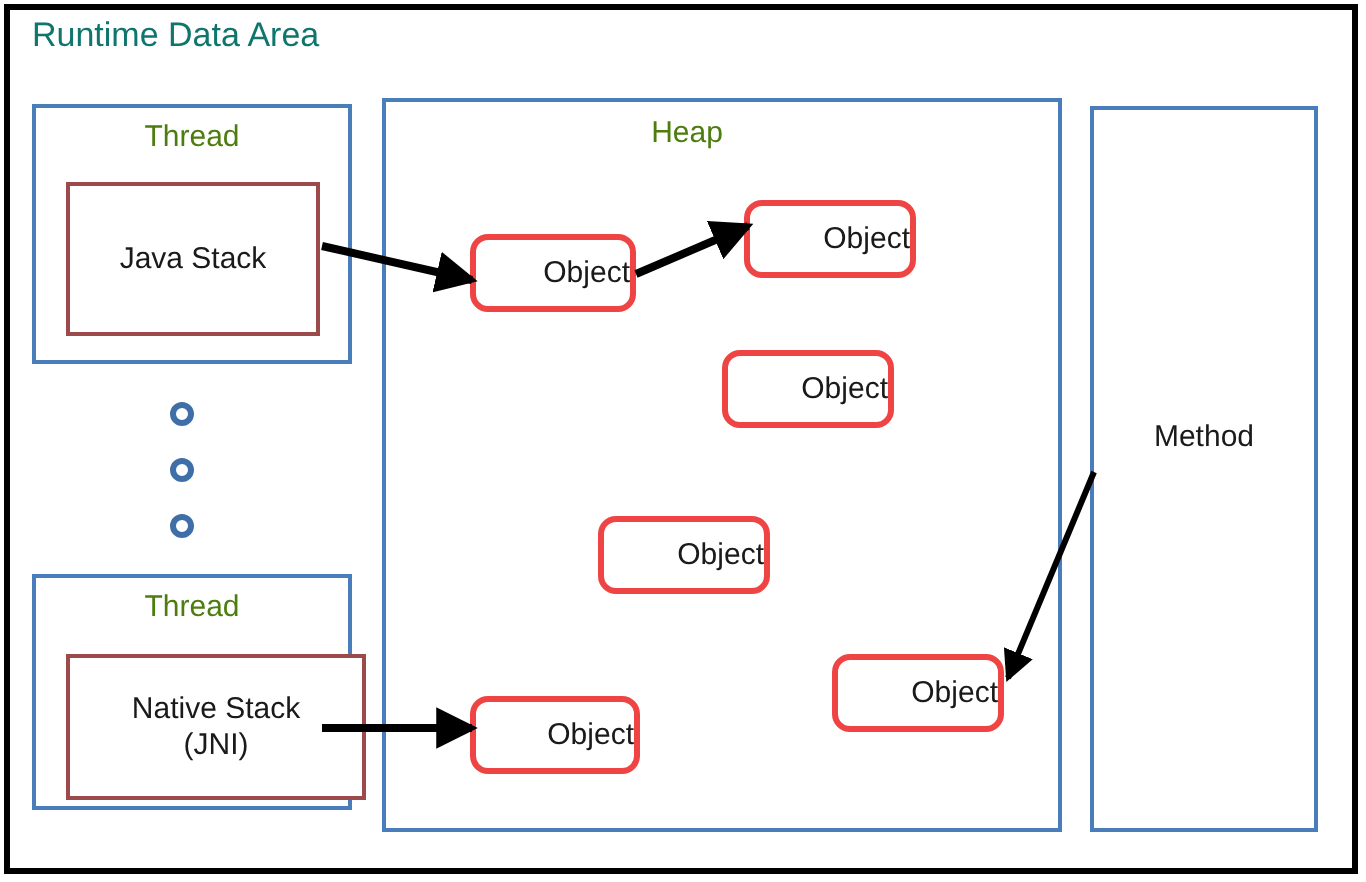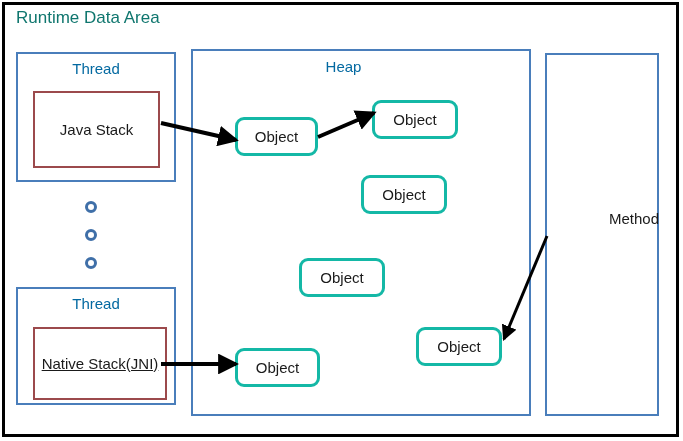--- a/index.html
+++ b/index.html
@@ -37,48 +37,48 @@
   
   .blue-box {
     position: absolute;
     border: 2px solid #4a7ebb;
     box-sizing: border-box;
     background: #ffffff;
   }
   .region-label {
     position: absolute;
     font-size: 15px;
-    color: #0369a1;
+    color: #4d7c0f;
     text-align: center;
     white-space: nowrap;
   }
   
   .red-box {
     position: absolute;
     border: 2px solid #9c4a4c;
     box-sizing: border-box;
     background: #ffffff;
     display: flex;
     align-items: center;
     justify-content: center;
     text-align: right;
     font-size: 15px;
     color: #1a1a1a;
     line-height: 1.2;
   }
   
   .obj-box {
     position: absolute;
-    border: 3px solid #14b8a6;
+    border: 3px solid #ef4444;
     border-radius: 9px;
     box-sizing: border-box;
     background: #ffffff;
     display: flex;
     align-items: center;
-    justify-content: center;
+    justify-content: flex-end;
     font-size: 15px;
     color: #1a1a1a;
   }
   
   .dot-circle {
     position: absolute;
     width: 12px;
     height: 12px;
     border: 3px solid #3f6fa8;
     border-radius: 50%;
@@ -90,21 +90,21 @@
     left: 0;
     top: 0;
     width: 683px;
     height: 441px;
     pointer-events: none;
   }
   .ma-label {
     position: absolute;
     font-size: 15px;
     color: #1a1a1a;
-    text-align: right;
+    text-align: center;
     line-height: 1.25;
     width: 114px;
   }
 </style>
 </head>
 <body>
 
 <div id="canvas">
 
   <div class="outer-frame"></div>
@@ -116,21 +116,21 @@
   <div class="red-box" style="left:33px; top:91px; width:127px; height:77px;">
     <span>Java Stack</span>
   </div>
 
   <div class="dot-circle" style="left:85px; top:201px;"></div>
   <div class="dot-circle" style="left:85px; top:229px;"></div>
   <div class="dot-circle" style="left:85px; top:257px;"></div>
 
   <div class="blue-box" style="left:16px; top:287px; width:160px; height:118px;"></div>
   <div class="region-label" style="left:16px; top:295px; width:160px;">Thread</div>
-  <div class="red-box" style="left:33px; top:327px; width:134px; height:73px; flex-direction:row;text-decoration:underline;">
+  <div class="red-box" style="left:33px; top:327px; width:150px; height:73px; flex-direction:column;">
     <span>Native Stack</span>
     <span>(JNI)</span>
   </div>
 
   <div class="blue-box" style="left:191px; top:49px; width:340px; height:367px;"></div>
   <div class="region-label" style="left:191px; top:58px; width:305px;">Heap</div>
 
   <div class="obj-box" style="left:235px; top:117px; width:83px; height:39px;">
     <span>Object</span>
   </div>

